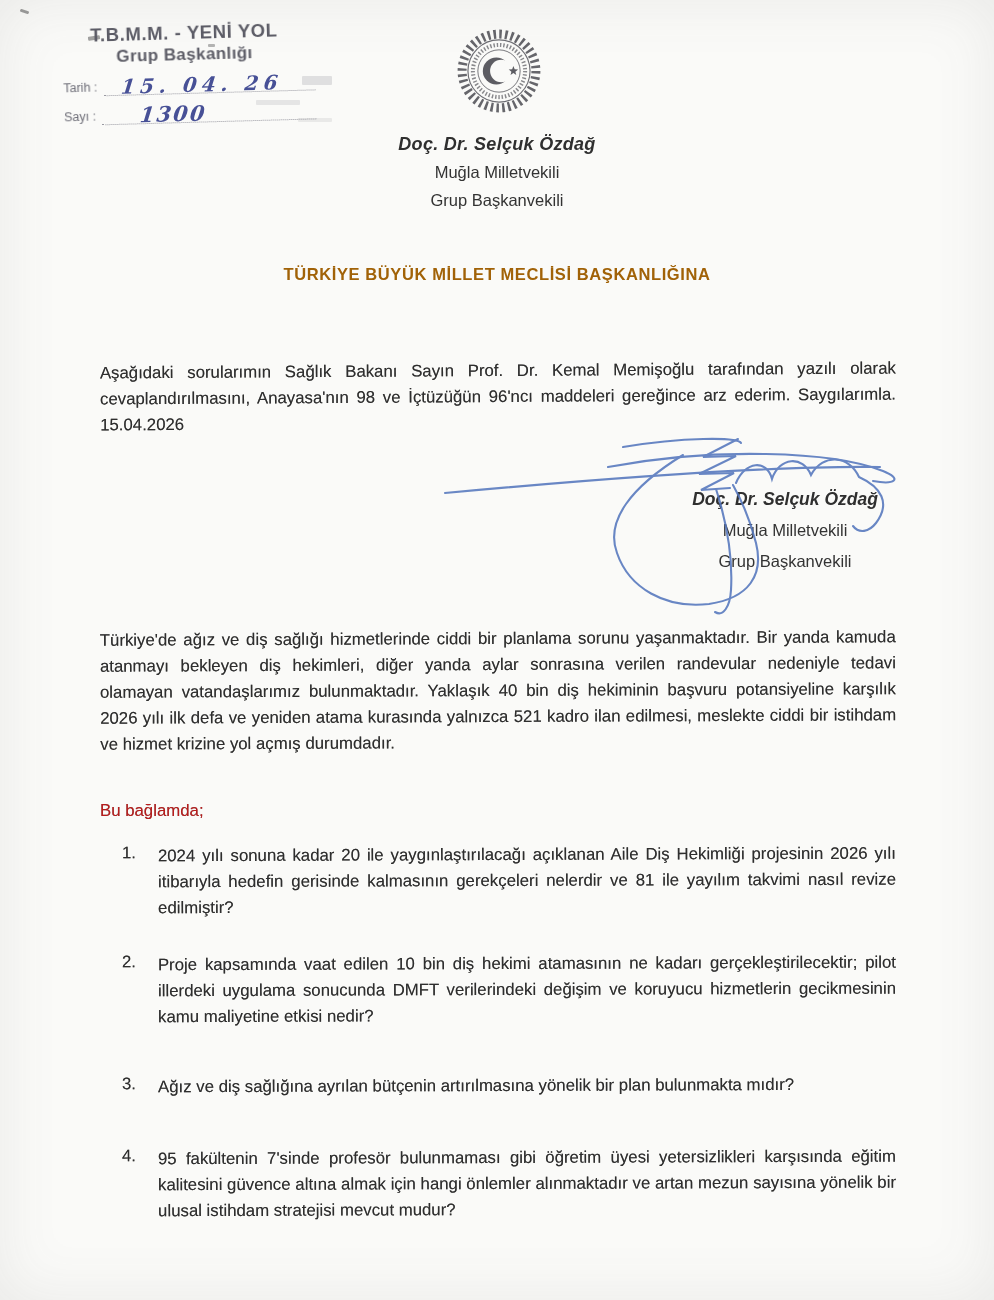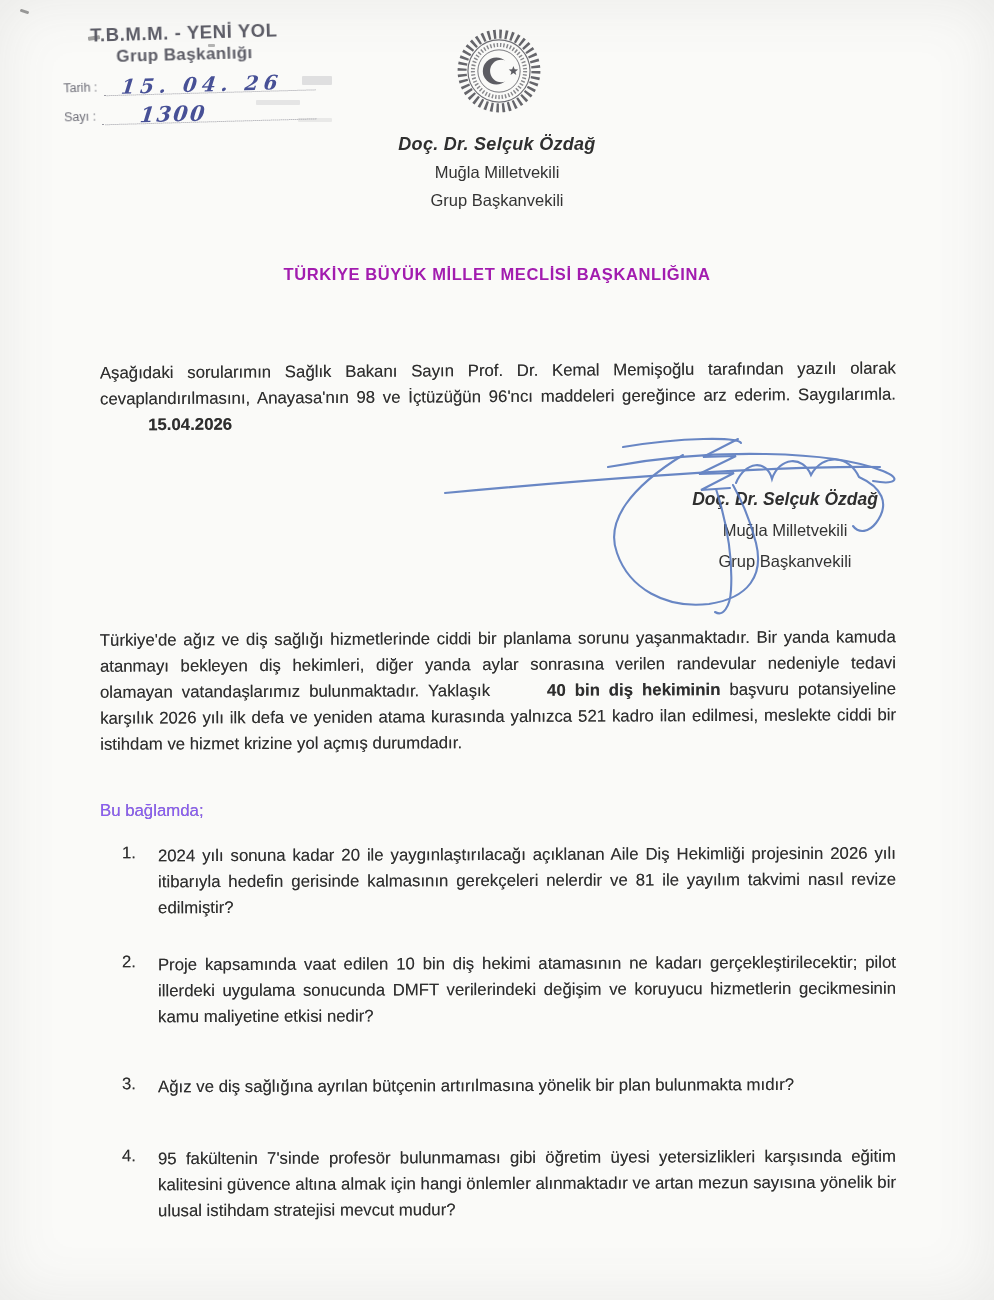--- a/index.html
+++ b/index.html
@@ -46,35 +46,35 @@
   .emblem{position:absolute;left:454px;top:26px;width:90px;height:90px;}
 
   
   .header-block{position:absolute;left:0;top:130px;width:994px;text-align:center;line-height:28px;}
   .person-name{font-weight:bold;font-style:italic;font-size:18px;letter-spacing:.3px;}
   .person-line{font-size:16.5px;color:#333;}
 
   
   .doc-title{
     position:absolute;left:0;top:265px;width:994px;text-align:center;
-    font-weight:bold;font-size:16.5px;letter-spacing:.6px;color:#a21caf;
+    font-weight:bold;font-size:16.5px;letter-spacing:.6px;color:#a16207;
   }
 
   
   .para{
     position:absolute;left:100px;width:796px;
     font-size:16.8px;line-height:26px;text-align:justify;
     color:#2e2e2e;text-shadow:0 0 .3px rgba(40,40,40,.55);
   }
   .intro{top:341px;transform:rotate(-.35deg);}
   .bodypara{top:609px;transform:rotate(-.25deg);}
-  .bold{font-weight:bold;margin-left:48px;}
+  .bold{font-weight:normal;}
 
   .context-line{
-    position:absolute;left:100px;top:801px;font-size:16.8px;color:#8b5cf6;
+    position:absolute;left:100px;top:801px;font-size:16.8px;color:#b91c1c;
     text-shadow:0 0 .3px rgba(40,40,40,.55);
   }
 
   
   .sig-block{
     position:absolute;left:635px;top:484px;width:300px;text-align:center;line-height:31px;
   }
   .sig-name{font-weight:bold;font-style:italic;font-size:17.5px;}
   .sig-line{font-size:16.5px;color:#333;}
   .signature-svg{position:absolute;left:433px;top:425px;z-index:6;pointer-events:none;}

